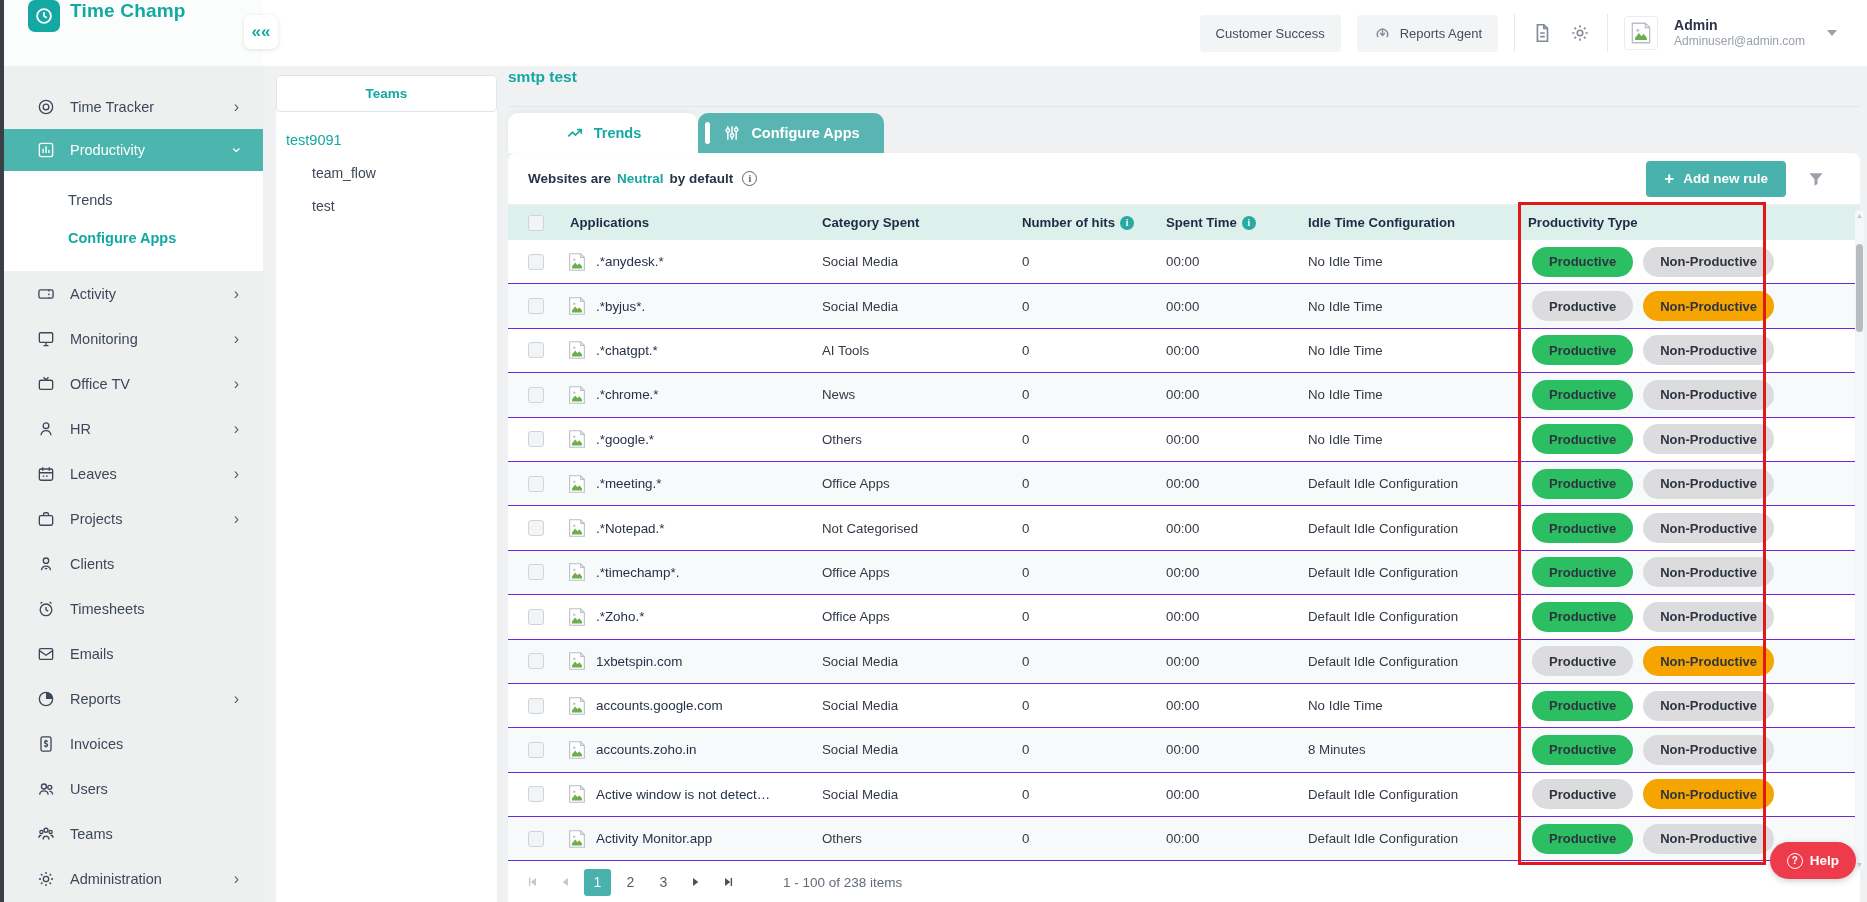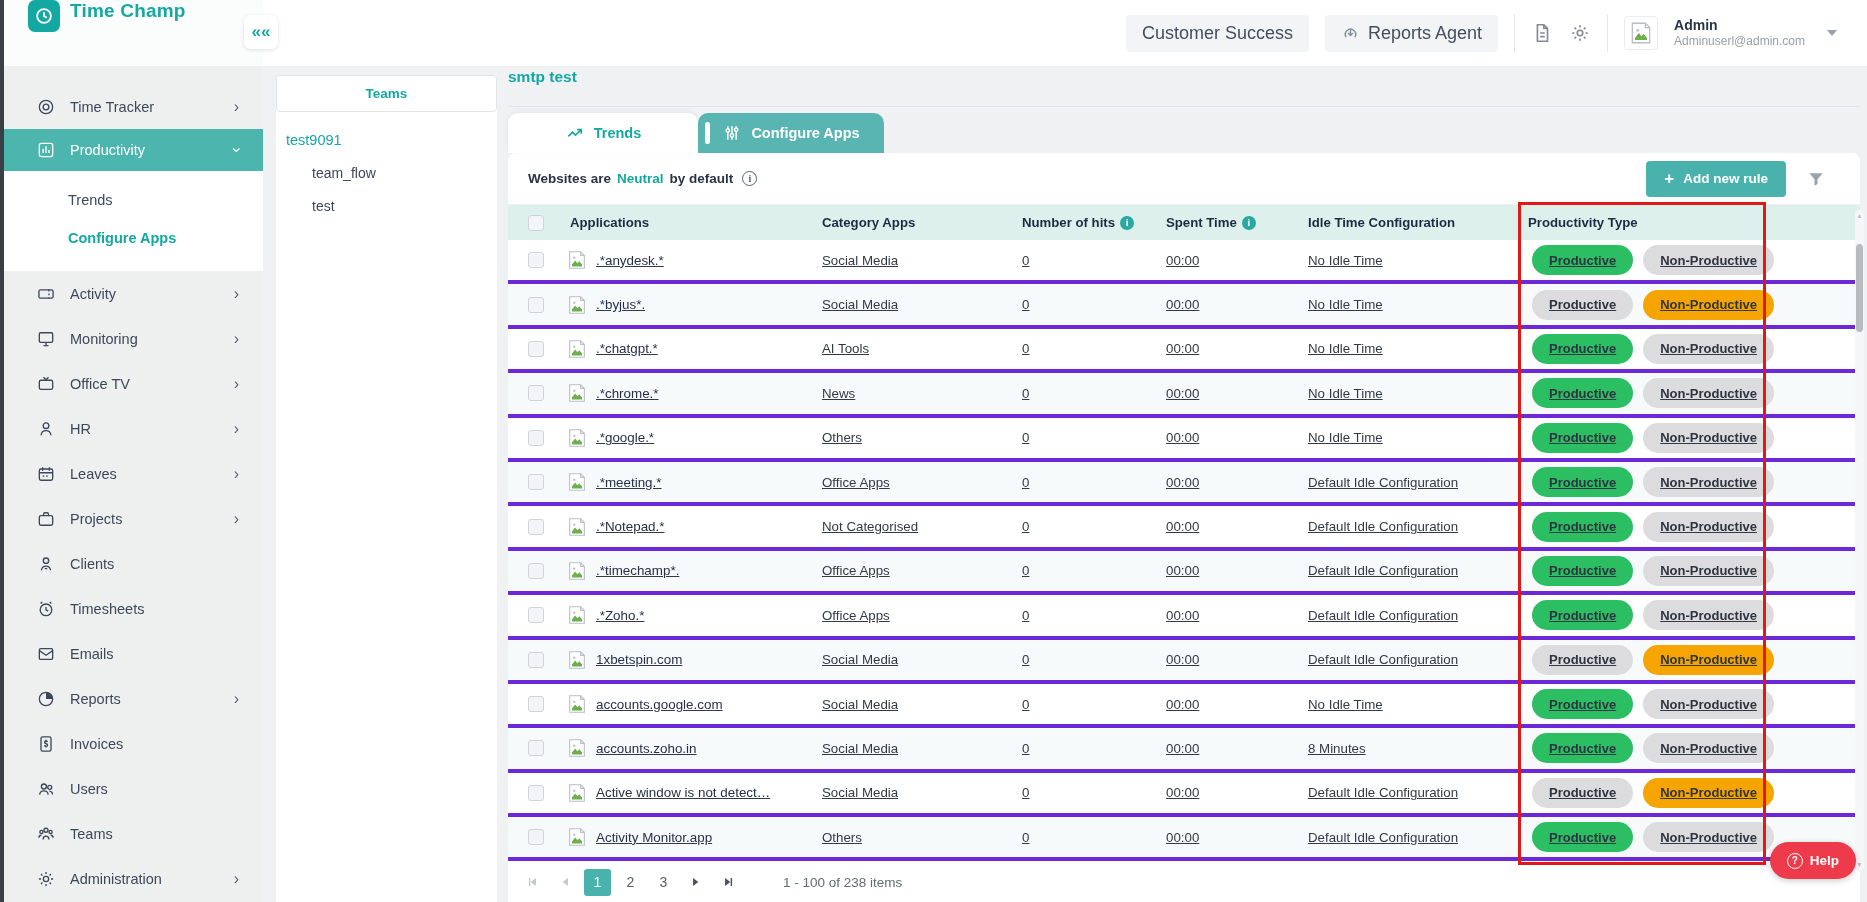--- a/index.html
+++ b/index.html
@@ -20,21 +20,21 @@
   .nav-item .chev { position:absolute; right:24px; font-size:16px; color:#5b6374; }
   .nav-item.active { background:#4cb5ae; color:#fff; height:42px;align-items:center; }
   .nav-item.active .nicon { color:#fff; }
   .nav-item.active .chev { color:#fff; transform:rotate(90deg); }
   .sub-panel { background:#ffffff; padding:10px 0 14px 0; }
   .sub-item { height:38px; display:flex; align-items:center; padding-left:64px; font-size:14.5px; color:#3e4759; cursor:pointer; }
   .sub-item.active { color:#14a8a2; font-weight:bold; }
 
   
   .topbar { position:absolute; left:263px; top:0; width:1604px; height:66px; background:#ffffff; display:flex; align-items:center; justify-content:flex-end; padding-right:30px; gap:16px; z-index:10; }
-  .tb-btn { height:37px; background:#f3f4f5; border:none; border-radius:4px; padding:0 16px; font-family:inherit; font-size:18px; color:#454e5e; display:flex; align-items:center; gap:8px; cursor:pointer; }
+  .tb-btn { height:37px; background:#f3f4f5; border:none; border-radius:4px; padding:0 16px; font-family:inherit; font-size:13px; color:#454e5e; display:flex; align-items:center; gap:8px; cursor:pointer; }
   .tb-divider { width:1px; height:38px; background:#e7e8ea; }
   .tb-icon { width:22px; height:22px; color:#828a97; cursor:pointer; }
   .avatar { width:34px; height:34px; border:1px solid #ececec; border-radius:4px; background:#fff; display:flex; align-items:center; justify-content:center; }
   .user-block { line-height:1.25; }
   .user-name { font-size:14px; font-weight:bold; color:#2b3447; }
   .user-email { font-size:12px; color:#98a0ab; }
   .caret-down { width:0; height:0; border-left:5px solid transparent; border-right:5px solid transparent; border-top:6px solid #9aa1ab; margin-left:6px; cursor:pointer; }
 
   
   .teams-panel { position:absolute; left:276px; top:75px; width:221px; height:827px; background:#ffffff; border-radius:4px 4px 0 0; z-index:5; }
@@ -59,21 +59,21 @@
   .card-top-right { display:flex; align-items:center; gap:20px; }
   .add-rule-btn { height:36px; background:#4ab2ac; border:none; border-radius:4px; color:#fff; font-family:inherit; font-size:13.5px; font-weight:bold; padding:0 18px; display:flex; align-items:center; gap:9px; cursor:pointer; }
   .add-rule-btn .plus { font-size:17px; font-weight:bold; }
   .filter-icon { width:20px; height:20px; color:#9aa2ac; cursor:pointer; }
 
   .grid-row { display:grid; grid-template-columns:56px 252px 200px 144px 142px 220px 250px 1fr; align-items:center; }
   .thead { height:35px; background:#ddf0ec; font-size:13.2px; font-weight:bold; color:#1f2b45; }
   .th { padding-left:6px; display:flex; align-items:center; }
   .info-filled { width:14px; height:14px; background:#2aa8a2; border-radius:50%; color:#fff; font-size:9.5px; font-weight:bold; display:inline-flex; align-items:center; justify-content:center; margin-left:5px; font-family:"Liberation Serif", serif; }
   .checkbox { width:16px; height:16px; border:1px solid #cfd4d9; border-radius:3px; background:#f3f4f6; margin-left:20px; cursor:pointer; }
-  .trow { height:44.4px; border-bottom:4px solid #6d28d9; font-size:13.3px;text-decoration:underline; }
+  .trow { height:44.4px; border-bottom:1px solid #6d28d9; font-size:13.3px; }
   .trow:nth-child(even) { background:#f7fafb; }
   .td { padding-left:6px; }
   .td-app { display:flex; align-items:center; gap:8px; padding-left:2px; font-size:13.4px; color:#273049; }
   .app-icon { width:22px; height:22px; flex:0 0 22px; }
   .td-prod { display:flex; align-items:center; gap:10px; padding-left:10px; }
   .pill { height:30px; border-radius:16px; display:inline-flex; align-items:center; justify-content:center; font-size:13px; font-weight:bold; color:#2e3440; padding:0 17px; cursor:pointer; white-space:nowrap; }
   .pill.on-green { background:#2cbe62; }
   .pill.on-orange { background:#f5a400; }
   .pill.off { background:#dcdcde; }
 
@@ -342,21 +342,21 @@
             </svg>
         </span>
       </div>
     </div>
     <div class="grid-row thead" id="thead">
         <span class="checkbox"></span>
         <div class="th">
           <span>Applications</span>
         </div>
         <div class="th">
-          <span>Category Apps</span>
+          <span>Category Spent</span>
         </div>
         <div class="th">
           <span>Number of hits</span>
           <span class="info-filled">i</span>
         </div>
         <div class="th">
           <span>Spent Time</span>
           <span class="info-filled">i</span>
         </div>
         <div class="th">

